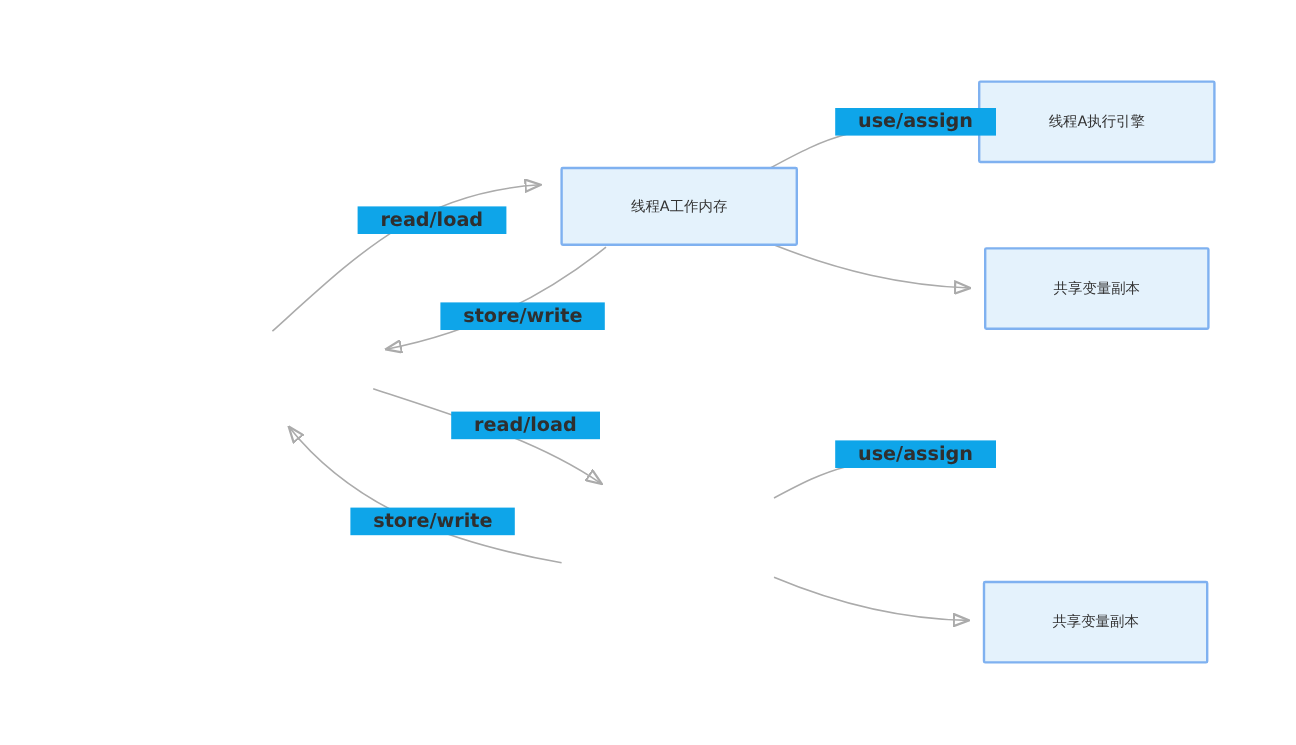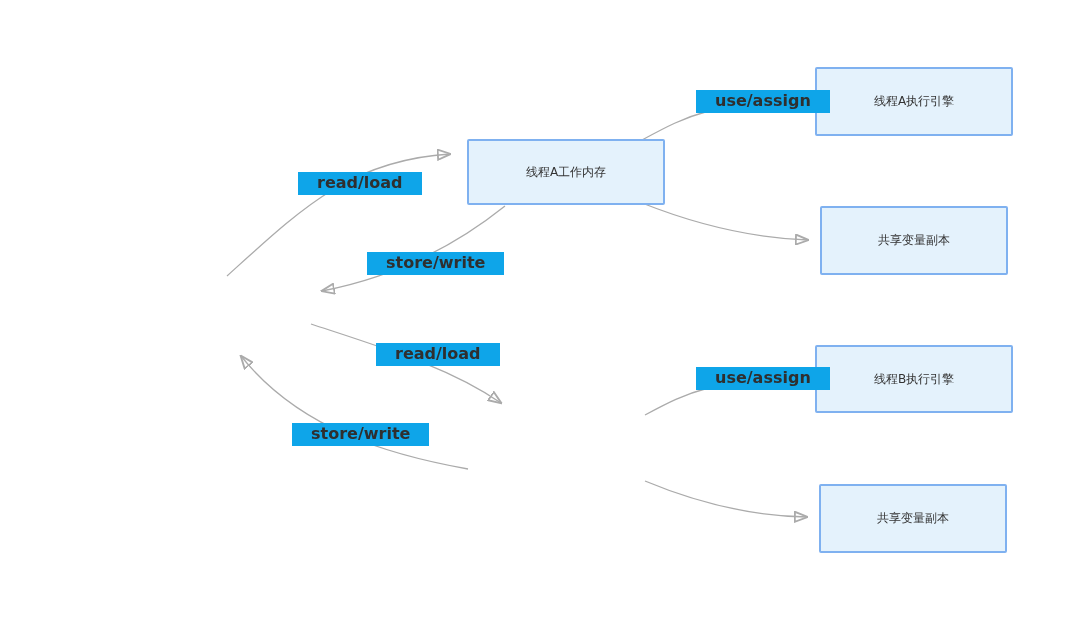--- a/index.html
+++ b/index.html
@@ -81,23 +81,20 @@
 
   <div class="node node-work-a">
     <span>线程A工作内存</span>
   </div>
   <div class="node node-eng-a">
     <span>线程A执行引擎</span>
   </div>
   <div class="node node-shar-a">
     <span>共享变量副本</span>
   </div>
-  <div class="node node-eng-b">
-    <span>线程B执行引擎</span>
-  </div>
   <div class="node node-shar-b">
     <span>共享变量副本</span>
   </div>
 
   <div class="edge-label lbl-read-a">read/load</div>
   <div class="edge-label lbl-store-a">store/write</div>
   <div class="edge-label lbl-use-a">use/assign</div>
   <div class="edge-label lbl-read-b">read/load</div>
   <div class="edge-label lbl-store-b">store/write</div>
   <div class="edge-label lbl-use-b">use/assign</div>

